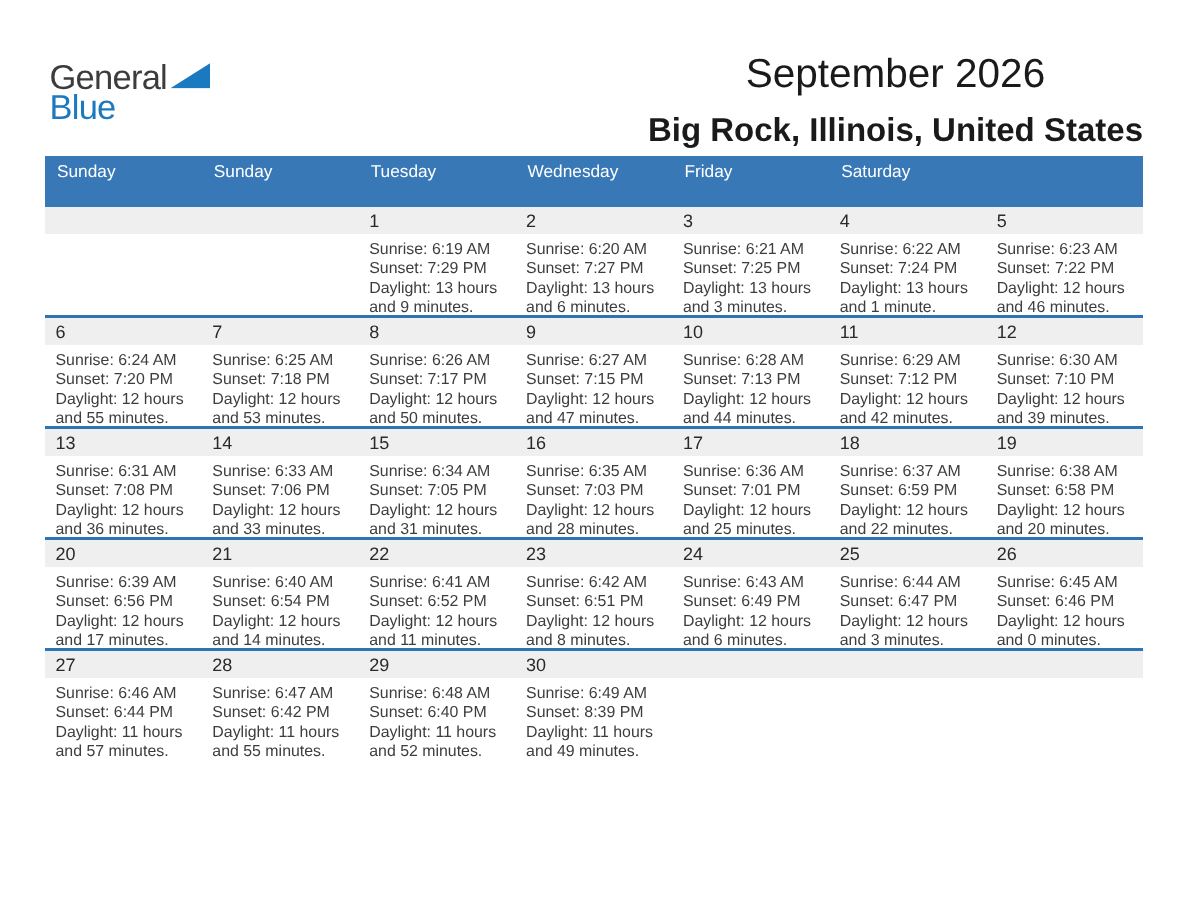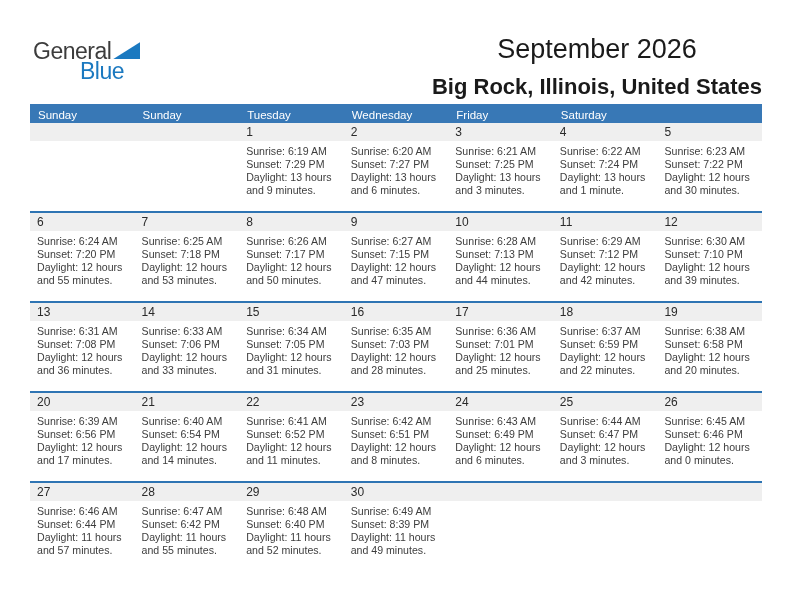--- a/index.html
+++ b/index.html
@@ -6,38 +6,38 @@
   html,body { width:792px; height:612px; background:#ffffff; overflow:hidden;
               font-family:"Liberation Sans", sans-serif; }
   body { position:relative; }
 
   
   .brand { position:absolute; left:33px; top:38px; }
   .brand-line1 { display:flex; align-items:center; font-size:23px; letter-spacing:-0.5px; color:#3c3c3c; }
   .brand-tri { width:27px; height:17px; margin-left:2px; margin-bottom:2px;
                background:var(--accent-blue); clip-path:polygon(100% 0, 100% 100%, 0 100%); }
   .brand-line2 { font-size:23px; letter-spacing:-0.5px; color:var(--accent-blue);
-                 margin-left:47px; margin-top:-7px; }
+                 margin-top:-7px; }
 
   
   .title-block { position:absolute; right:30px; top:34px; text-align:center; color:#1a1a1a; }
   .page-title { font-size:27px; font-weight:400; }
   .page-subtitle { font-size:22px; font-weight:600; margin-top:9px; }
 
   
   .calendar { position:absolute; left:30px; top:104px; width:732px; }
-  .cal-header { display:grid; grid-template-columns:repeat(7,1fr); background:var(--header-bg); height:19px; }
+  .cal-header { display:grid; grid-template-columns:repeat(7,1fr); background:var(--header-bg); height:34px; }
   .cal-header > div { color:#ffffff; font-size:11.5px; line-height:22px; padding-left:8px;
                       white-space:nowrap; overflow:hidden; }
 
   .week-row { border-top:2px solid var(--line-blue); }
   .week-row:first-child { border-top:none; }
   .day-band { display:grid; grid-template-columns:repeat(7,1fr); background:var(--band-bg); height:18px; }
   .day-band > div { font-size:12px; line-height:18px; padding-left:7px; color:#2a2a2a; }
-  .week-body { display:grid; grid-template-columns:repeat(7,1fr); height:70px; }
+  .week-body { display:grid; grid-template-columns:repeat(7,1fr); height:54px; }
   .detail-cell { padding:4px 6px 0 7px; font-size:10.6px; line-height:13px; color:#3d3d3d;
                  white-space:nowrap; overflow:hidden; }
   .detail-cell div { white-space:nowrap; }
 </style>
 </head>
 <body>
 
 <div class="brand">
   <div class="brand-line1">
     <span>General</span>
@@ -95,21 +95,21 @@
           <div class="detail-cell">
             <div>Sunrise: 6:22 AM</div>
             <div>Sunset: 7:24 PM</div>
             <div>Daylight: 13 hours</div>
             <div>and 1 minute.</div>
           </div>
           <div class="detail-cell">
             <div>Sunrise: 6:23 AM</div>
             <div>Sunset: 7:22 PM</div>
             <div>Daylight: 12 hours</div>
-            <div>and 30 minutes.</div>
+            <div>and 46 minutes.</div>
           </div>
         </div>
       </div>
       <div class="week-row">
         <div class="day-band">
           <div>6</div>
           <div>7</div>
           <div>8</div>
           <div>9</div>
           <div>10</div>

